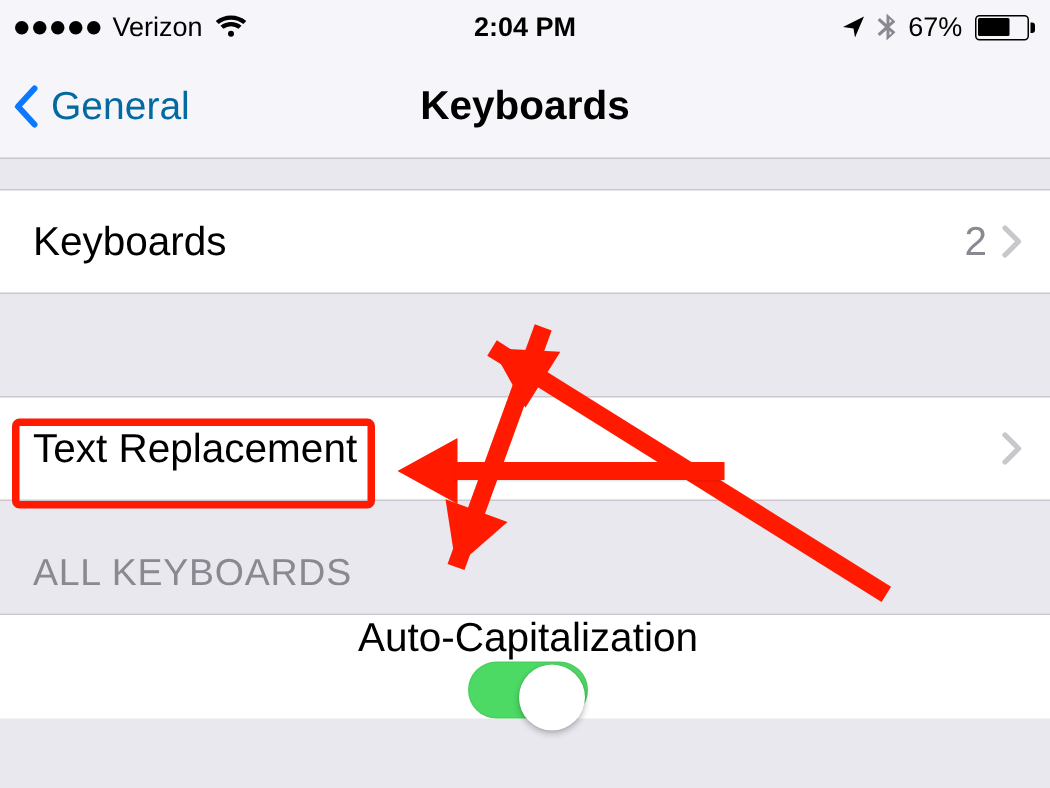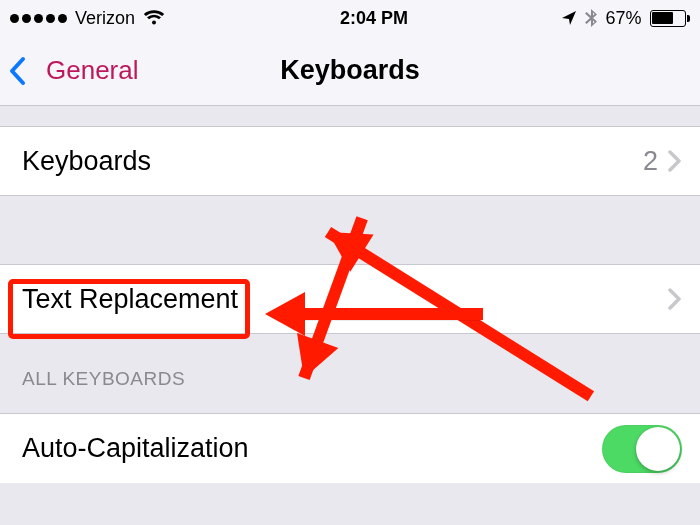--- a/index.html
+++ b/index.html
@@ -15,21 +15,21 @@
       height: 30px;
       background: #f6f5fa;
       display: flex;
       align-items: center;
       justify-content: space-between;
       padding: 18px 10px;
       font-size: 18px;
       font-weight: 500;
     }
     .status-left, .status-right { display: flex; align-items: center; gap: 8px; }
-    .status-center { position: absolute; left: 50%; transform: translateX(-50%); font-weight: 600; margin-left: 24px;}
+    .status-center { position: absolute; left: 50%; transform: translateX(-50%); font-weight: 600;}
     .dots { display: flex; gap: 3px; }
     .dot { width: 9px; height: 9px; border-radius: 50%; background: #000; }
     .wifi-icon, .loc-icon, .bt-icon { display: inline-flex; }
     .battery {
       display: inline-flex; align-items: center;
     }
     .battery-body {
       width: 36px; height: 17px; border: 1.8px solid #000; border-radius: 3px; position: relative;
     }
     .battery-fill { position: absolute; top: 1.2px; left: 1.2px; bottom: 1.2px; width: 64%; background: #000; border-radius: 1px;}
@@ -39,24 +39,24 @@
     .nav-bar {
       height: 70px;
       background: #f6f5fa;
       border-bottom: 1px solid #c9c8ce;
       position: relative;
       display: flex;
       align-items: center;
     }
     .nav-back {
       display: flex; align-items: center;
-      color: #be185d;
+      color: #0369a1;
       font-size: 26px;
       padding-left: 8px;
-      gap: 18px;
+      gap: 6px;
     }
     .nav-chevron { display:inline-flex; }
     .nav-title {
       position: absolute; left: 50%; transform: translateX(-50%);
       font-size: 27px; font-weight: 600;
     }
 
     
     .group-gap { height: 20px; }
     .group-gap.big { height: 68px; }
@@ -69,23 +69,23 @@
       align-items: center;
       padding: 0 18px 0 22px;
       font-size: 27px;
       font-weight: 400;
       position: relative;
     }
     .cell .label { flex: 1; }
     .cell .value { color: #8a8992; font-size: 27px; margin-right: 10px; }
     .cell .disclosure { color: #c7c7cc; display: inline-flex; }
     .section-header {
-      font-size: 19px;
+      font-size: 25px;
       color: #8a8992;
-      padding: 34px 22px 23px 22px;
+      padding: 34px 22px 12px 22px;
       letter-spacing: 0.5px;
     }
 
     
     .switch {
       width: 80px; height: 48px; border-radius: 24px; background: #4cd964; position: relative;
       box-shadow: inset 0 0 0 1px rgba(0,0,0,0.04);
     }
     .switch .knob {
       position: absolute; top: 2px; right: 2px;
@@ -187,21 +187,21 @@
   <span class="label">Text Replacement</span>
   <span class="disclosure">
     <svg width="14" height="22" viewBox="0 0 14 22">
         <polyline points="2,2 11,11 2,20" fill="none" stroke="#c7c7cc" stroke-width="3.5" stroke-linecap="round" stroke-linejoin="round"></polyline>
       </svg>
   </span>
 </div>
 
 <div class="section-header">ALL KEYBOARDS</div>
 
-<div class="cell" style="border-bottom:none;">
+<div class="cell" style="border-bottom:none;flex-direction:column;">
   <span class="label">Auto-Capitalization</span>
   <span class="switch">
     <span class="knob"></span>
   </span>
 </div>
 
 <div class="anno-box" style="left:8px; top:279px; width:242px; height:60px;"></div>
 
 <div class="arrow" style="left:0;top:0;width:700px;height:525px;">
   <svg width="700" height="525" style="position:absolute;left:0;top:0;">

